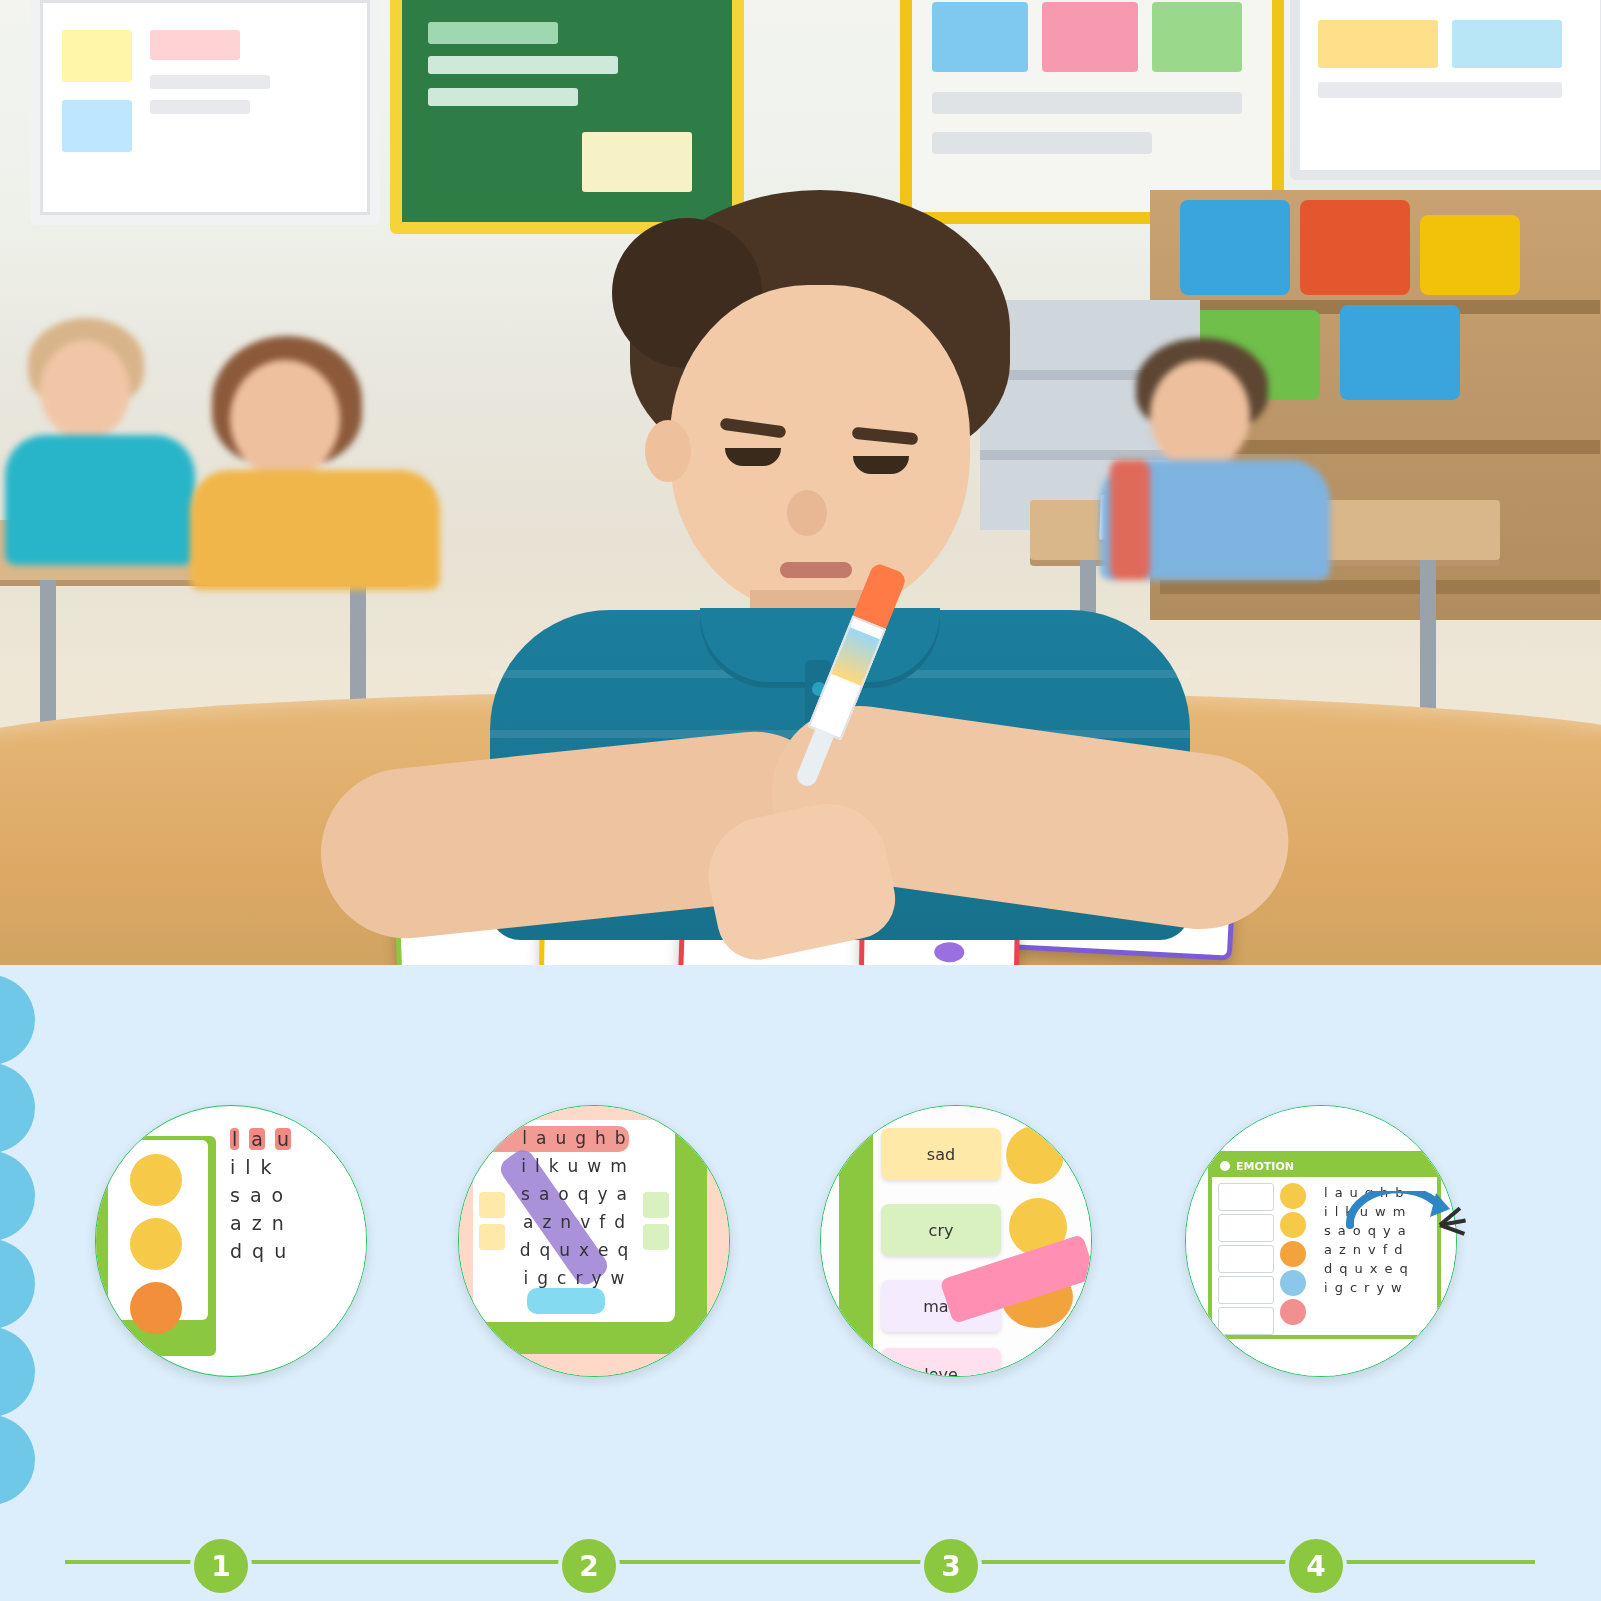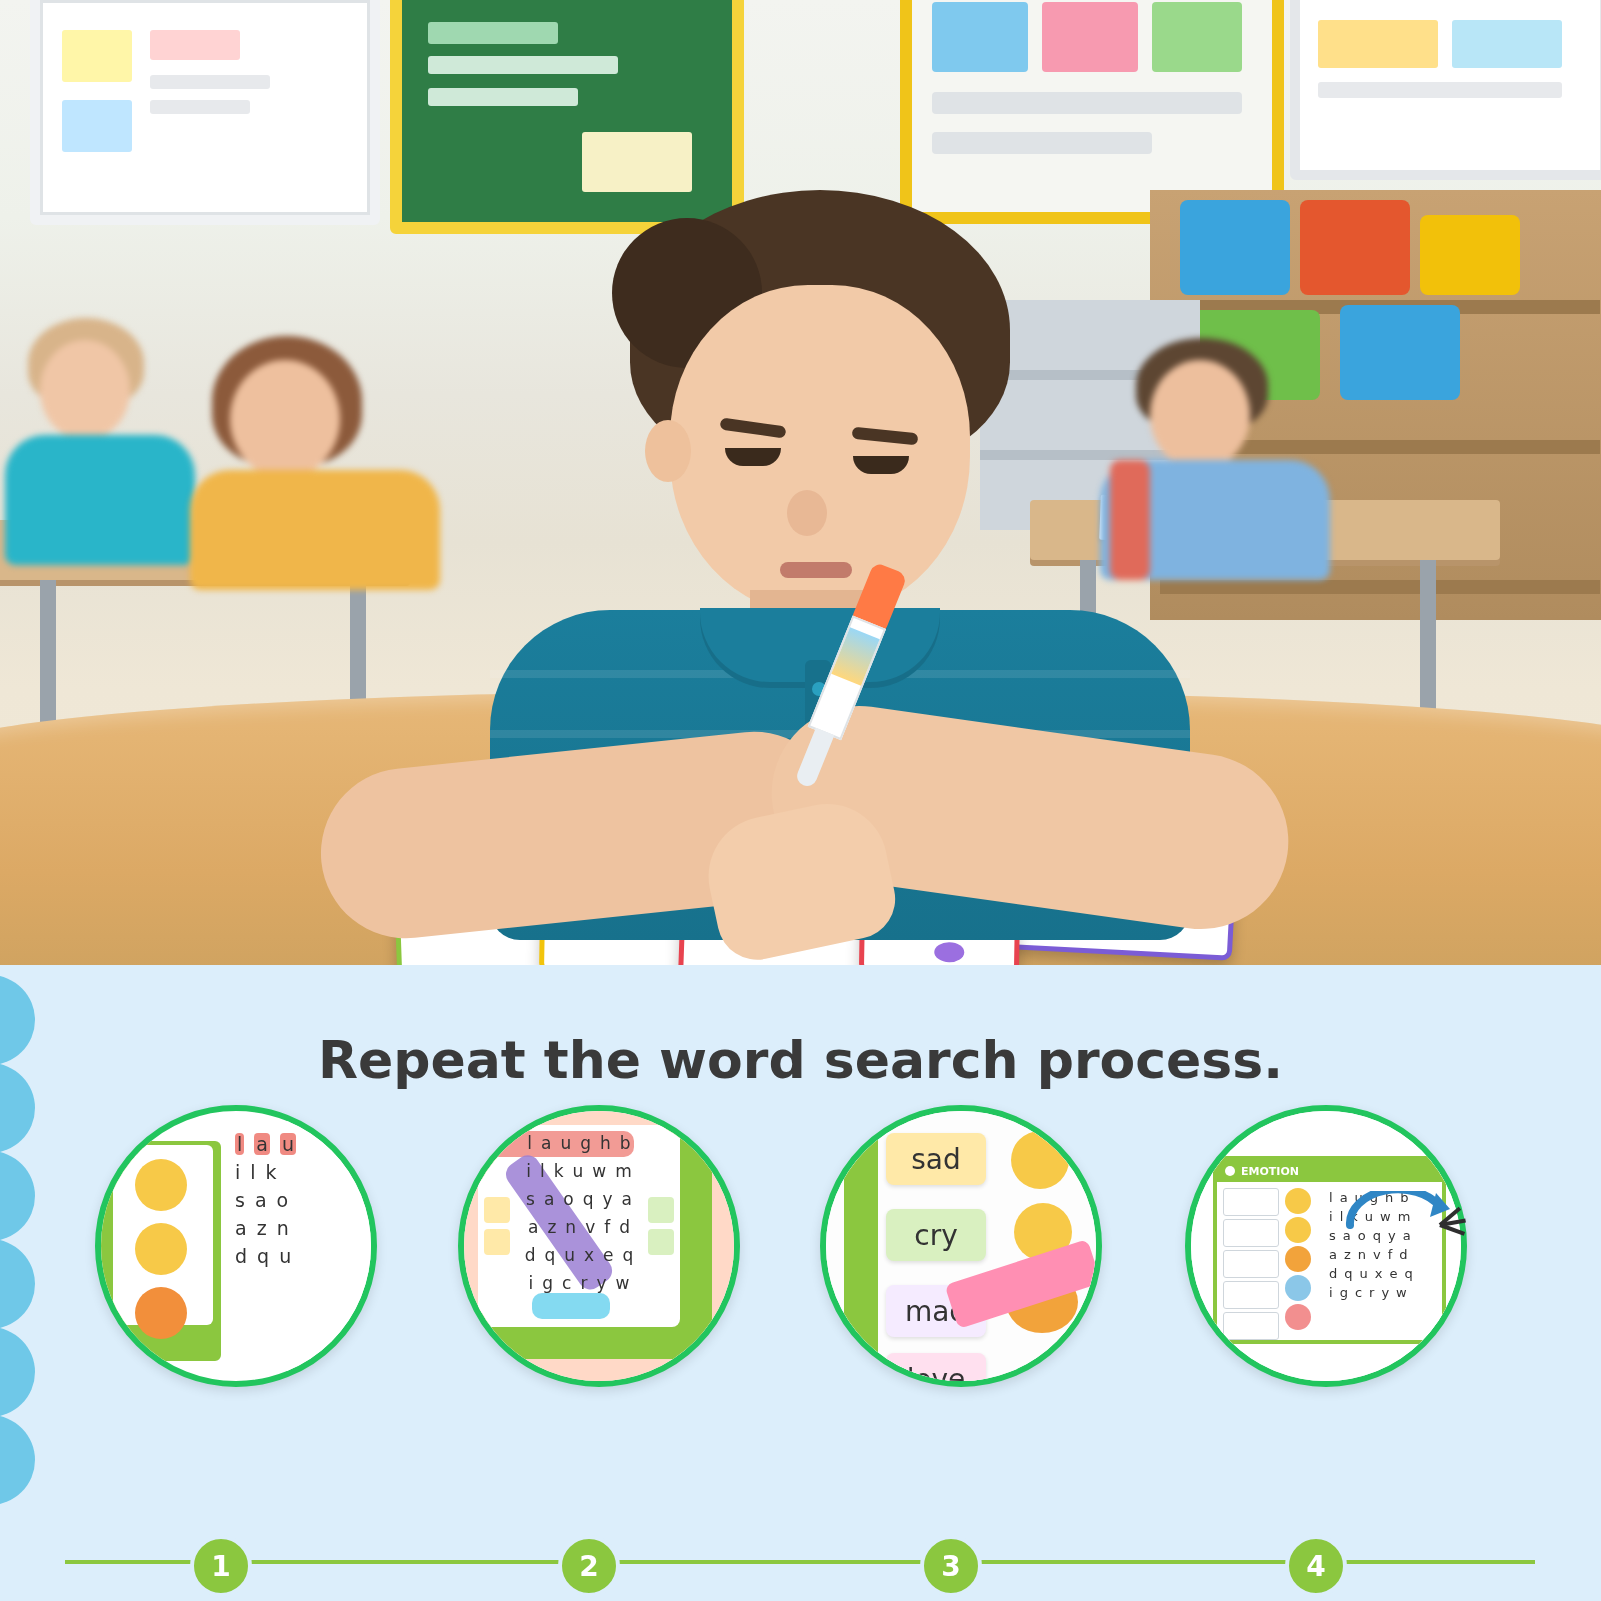--- a/index.html
+++ b/index.html
@@ -176,21 +176,21 @@
   }
   .scallop{position:absolute;left:-30px;top:10px;width:90px;height:560px;}
   .scallop i{position:absolute;left:-25px;width:90px;height:90px;border-radius:50%;background:#6fc8e8;display:block;}
   .subhead{
     position:absolute;left:0;right:0;top:65px;text-align:center;
     font-size:52px;font-weight:bold;color:#3a3a3a;font-family:"DejaVu Sans",sans-serif;
   }
   .circles{position:absolute;left:0;top:140px;width:1601px;height:290px;}
   .circ{
     position:absolute;width:270px;height:270px;border-radius:50%;
-    border:6px solid #22c55e;box-shadow:0 4px 12px rgba(0,0,0,.12);
+    border:1px solid #22c55e;box-shadow:0 4px 12px rgba(0,0,0,.12);
     overflow:hidden;background:#fff;
   }
   .c1pos{left:95px;top:0;}
   .c2pos{left:458px;top:0;}
   .c3pos{left:820px;top:0;}
   .c4pos{left:1185px;top:0;}
 
   
   .c1 .left{position:absolute;left:0;top:30px;width:120px;height:220px;background:#8bc73f;border-radius:6px;}
   .c1 .leftin{position:absolute;left:12px;top:34px;width:100px;height:180px;background:#fff;border-radius:6px;}
@@ -204,21 +204,21 @@
   .c2 .board{position:absolute;left:18px;top:18px;width:230px;height:230px;background:#8bc73f;border-radius:10px;}
   .c2 .inner{position:absolute;left:14px;top:14px;width:202px;height:202px;background:#fff;border-radius:8px;}
   .c2 .row{display:flex;gap:9px;font-size:17px;color:#333;justify-content:center;}
   .band{position:absolute;background:#f08a82;border-radius:10px;opacity:.85;}
   .bandp{position:absolute;background:#9b7fd4;border-radius:12px;opacity:.85;}
   .bandc{position:absolute;background:#6fd3ef;border-radius:10px;opacity:.85;}
   .chip{position:absolute;border-radius:4px;}
 
   
   .c3 .strip{position:absolute;left:18px;top:0;width:34px;height:270px;background:#8bc73f;}
-  .c3 .wordbox{position:absolute;left:60px;width:100px;height:52px;border-radius:8px;display:flex;align-items:center;justify-content:center;font-size:28px;color:#333;box-shadow:0 2px 4px rgba(0,0,0,.12);}
+  .c3 .wordbox{position:absolute;left:60px;width:120px;height:52px;border-radius:8px;display:flex;align-items:center;justify-content:center;font-size:16px;color:#333;box-shadow:0 2px 4px rgba(0,0,0,.12);}
   .c3 .marker{position:absolute;left:122px;top:150px;width:150px;height:46px;background:#ff8fb3;border-radius:8px;transform:rotate(-18deg);}
   .c3 .face{position:absolute;border-radius:50%;}
 
   
   .c4 .card{position:absolute;left:22px;top:45px;width:225px;height:180px;background:#fff;border:4px solid #8bc73f;border-radius:8px;box-shadow:none;}
   .c4 .hd{position:absolute;left:0;top:0;width:100%;height:22px;background:#8bc73f;color:#fff;font-size:11px;display:flex;align-items:center;gap:6px;padding-left:8px;box-sizing:border-box;font-weight:bold;}
   .c4 .dot{width:10px;height:10px;border-radius:50%;background:#fff;}
   .c4 .cols{position:absolute;left:6px;top:28px;width:56px;bottom:6px;}
   .c4 .cell{height:26px;border:1px solid #cfd6dc;margin-bottom:3px;border-radius:3px;}
   .c4 .emos{position:absolute;left:68px;top:28px;width:36px;bottom:6px;}
@@ -641,21 +641,20 @@
 
     <div class="scallop">
       <i style="top:0"></i>
         <i style="top:88px"></i>
         <i style="top:176px"></i>
         <i style="top:264px"></i>
         <i style="top:352px"></i>
         <i style="top:440px"></i>
     </div>
 
-    <div class="subhead">Repeat the word search process.</div>
 
     <div class="circles">
 
       <div class="circ c1 c1pos">
         <div class="left"></div>
         <div class="leftin"></div>
         <div style="position:absolute;left:4px;top:34px;font-size:13px;font-weight:bold;color:#fff;letter-spacing:1px;">MOTION</div>
         <div class="emo" style="top:48px;background:#f7c948;"></div>
         <div class="emo" style="top:112px;background:#f7c948;"></div>
         <div class="emo" style="top:176px;background:#f28f3b;"></div>

